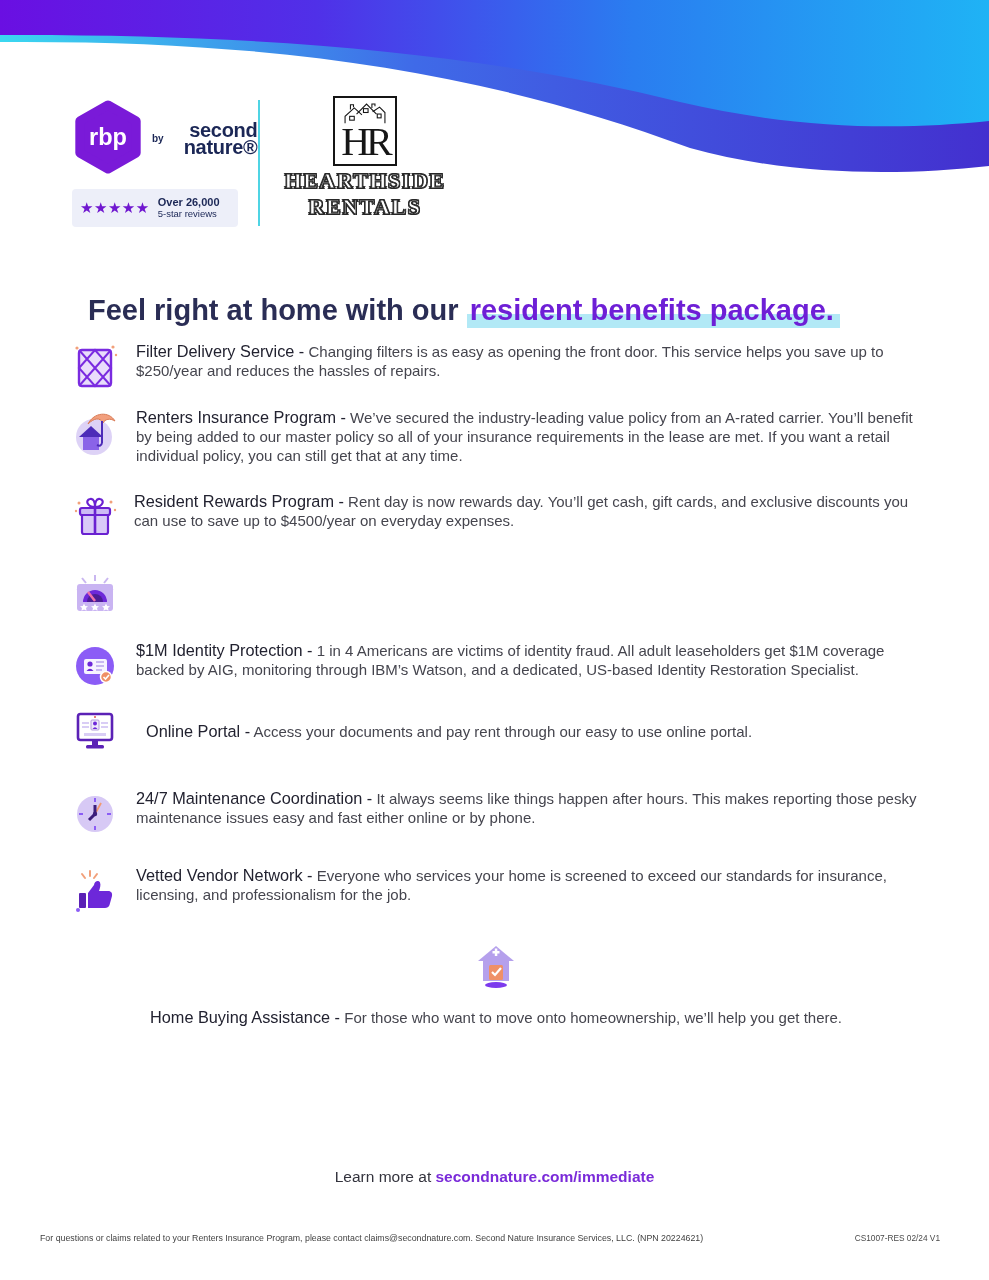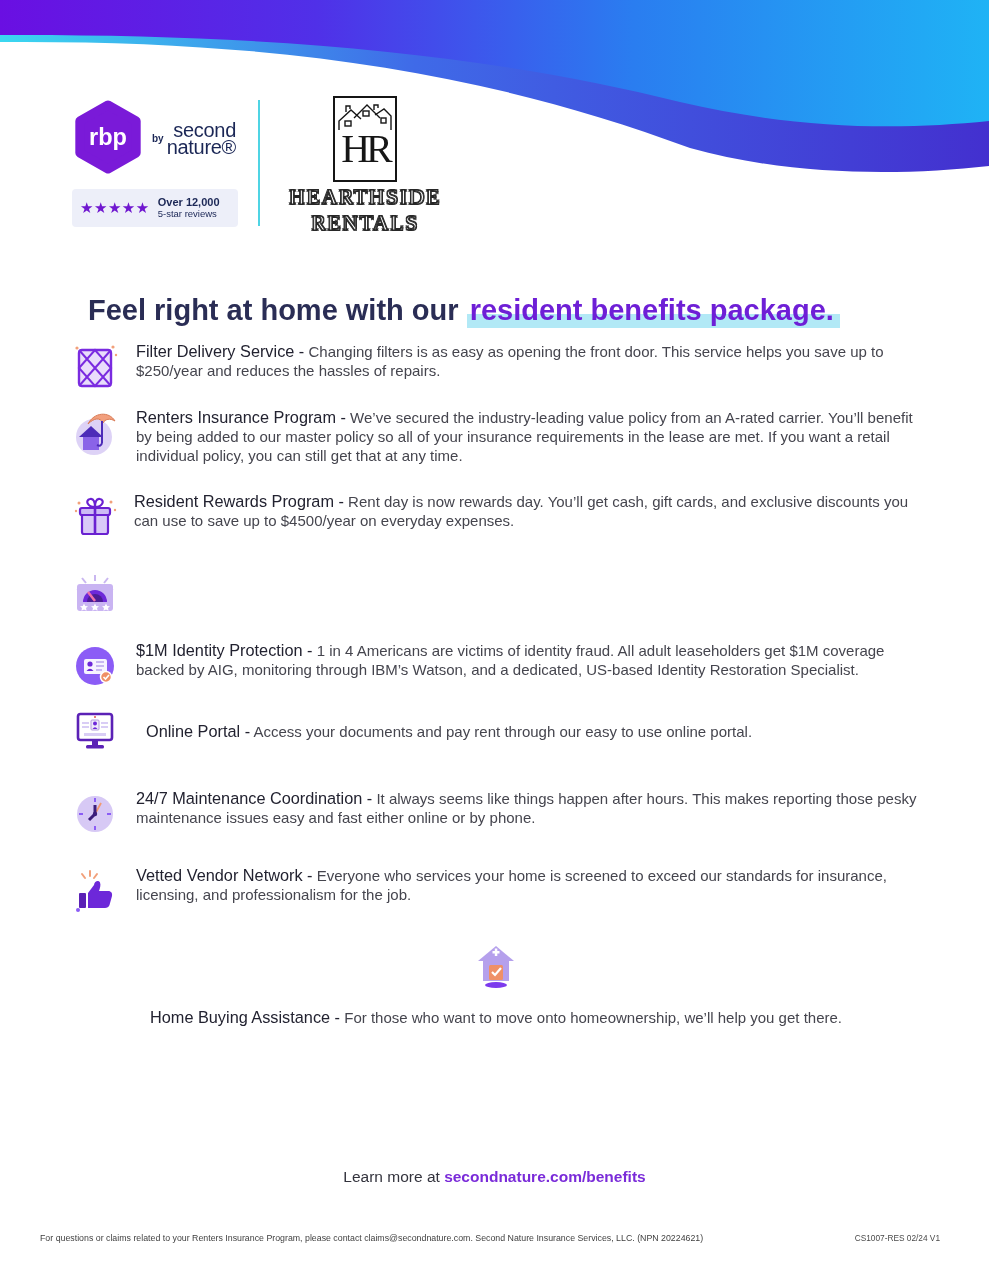--- a/index.html
+++ b/index.html
@@ -3,34 +3,34 @@
 <meta charset="utf-8">
 <style>
   html,body{margin:0;padding:0;}
   body{width:989px;height:1280px;background:#ffffff;font-family:"Liberation Sans","DejaVu Sans",sans-serif;position:relative;overflow:hidden;}
   .page{position:absolute;inset:0;}
   .wave{position:absolute;top:0;left:0;display:block;}
 
   
   .rbp-badge{position:absolute;left:70px;top:99px;width:76px;height:76px;}
   .sn-text{position:absolute;left:152px;top:122px;color:#1b2756;}
-  .sn-by{font-size:10px;font-weight:700;vertical-align:12px;margin-right:3px;color:#1b2756;}
-  .sn-lines{display:inline-block;text-align:right;font-weight:400;font-size:20px;line-height:17px;letter-spacing:-0.3px;}
+  .sn-by{font-size:10px;font-weight:700;vertical-align:12px;margin-right:20px;color:#1b2756;}
+  .sn-lines{display:inline-block;text-align:right;font-weight:700;font-size:20px;line-height:17px;letter-spacing:-0.3px;}
   .reviews{position:absolute;left:72px;top:189px;width:166px;height:38px;background:#edeff9;border-radius:4px;display:flex;align-items:center;gap:8px;padding:0 8px;box-sizing:border-box;}
   .stars{color:#7018d0;font-size:15px;letter-spacing:0.5px;font-family:"DejaVu Sans",sans-serif;white-space:nowrap;}
   .rev-col{display:flex;flex-direction:column;line-height:12px;}
   .rev1{font-size:11px;font-weight:700;color:#1b2756;}
   .rev2{font-size:9.5px;color:#1b2756;}
   .divider{position:absolute;left:258px;top:100px;width:2px;height:126px;background:#4fd4e4;}
 
   .partner{position:absolute;left:272px;top:96px;width:186px;text-align:center;}
-  .hr-box{width:64px;height:86px;border:2px solid #151515;margin:0 auto;box-sizing:border-box;background:#fff;display:flex;flex-direction:column;align-items:center;}
+  .hr-box{width:64px;height:70px;border:2px solid #151515;margin:0 auto;box-sizing:border-box;background:#fff;display:flex;flex-direction:column;align-items:center;}
   .hr-roof{margin-top:3px;display:block;}
   .hr-mono{font-family:"Liberation Serif",serif;font-size:40px;line-height:44px;letter-spacing:-4px;color:#161616;margin-top:-4px;}
-  .hr-word{font-family:"Liberation Serif",serif;font-weight:400;font-size:22px;line-height:22px;letter-spacing:1.5px;color:#ffffff;-webkit-text-stroke:0.9px #262626;text-shadow:-1px -1px 0 #2a2a2a,1px -1px 0 #2a2a2a,-1px 1px 0 #2a2a2a,1px 1px 0 #2a2a2a;margin-top:4px;}
+  .hr-word{font-family:"Liberation Serif",serif;font-weight:700;font-size:22px;line-height:22px;letter-spacing:1.5px;color:#ffffff;-webkit-text-stroke:0.9px #262626;text-shadow:-1px -1px 0 #2a2a2a,1px -1px 0 #2a2a2a,-1px 1px 0 #2a2a2a,1px 1px 0 #2a2a2a;margin-top:4px;}
 
   
   .headline{position:absolute;left:71px;top:274px;width:860px;font-size:29px;line-height:38px;white-space:nowrap;}
   .hl-prefix{color:#2a2d55;font-weight:600;}
   .hl-em{color:#6e1fd6;font-weight:800;background:linear-gradient(180deg,rgba(0,0,0,0) 58%,#b2e9f6 58%);padding:0 6px 2px 3px;}
 
   
   .brow{position:absolute;left:72px;width:848px;display:flex;gap:18px;align-items:flex-start;}
   .brow.single{align-items:center;min-height:52px;}
   .bicon{width:46px;height:50px;flex:none;}
@@ -72,21 +72,21 @@
     <text x="50" y="61" text-anchor="middle" font-size="31" font-weight="bold" fill="#ffffff">rbp</text>
   </svg>
 
   <div class="sn-text">
     <span class="sn-by">by</span><span class="sn-lines"><span style="display:block;">second</span><span style="display:block;">nature®</span></span>
   </div>
 
   <div class="reviews">
     <span class="stars">★★★★★</span>
     <span class="rev-col">
-      <span class="rev1">Over 12,000</span>
+      <span class="rev1">Over 26,000</span>
       <span class="rev2">5-star reviews</span>
     </span>
   </div>
 
   <div class="divider"></div>
 
   <div class="partner">
     <div class="hr-box">
       <svg class="hr-roof" width="56" height="30" viewBox="0 0 56 30">
         <g fill="none" stroke="#161616" stroke-width="1.4">
@@ -261,19 +261,19 @@
         <rect x="19.5" y="11" width="7" height="2.5" fill="#ffffff"></rect>
         <rect x="21.8" y="8.5" width="2.5" height="7.5" fill="#ffffff"></rect>
         <rect x="16" y="25" width="14" height="15" rx="1.5" fill="#ef9067"></rect>
         <path d="M19 32 l3 3 l6 -7" stroke="#ffffff" stroke-width="2.2" fill="none"></path>
       </svg>
     </span>
     <p class="btext"><b class="btitle">Home Buying Assistance -</b> <span>For those who want to move onto homeownership, we’ll help you get there.</span></p>
   </div>
 
   <div class="learn">
-    <span>Learn more at </span><a href="#" class="learn-link">secondnature.com/benefits</a>
+    <span>Learn more at </span><a href="#" class="learn-link">secondnature.com/immediate</a>
   </div>
 
   <div class="fine-left">For questions or claims related to your Renters Insurance Program, please contact claims@secondnature.com. Second Nature Insurance Services, LLC. (NPN 20224621)</div>
   <div class="fine-right">CS1007-RES 02/24 V1</div>
 
 </div>
 
 </body></html>

